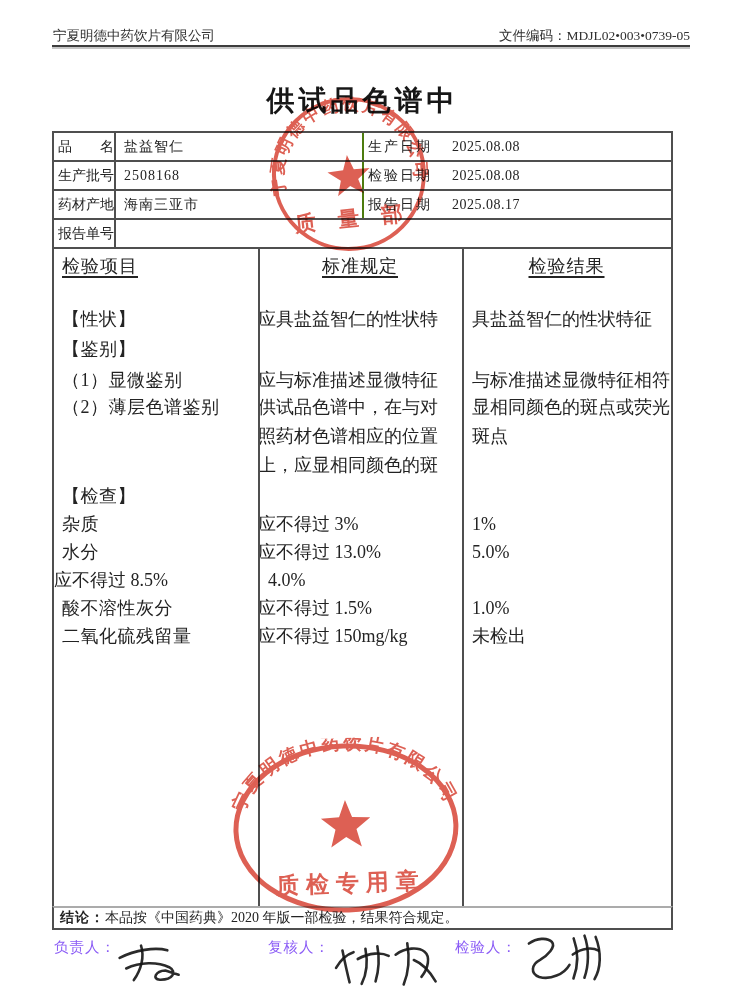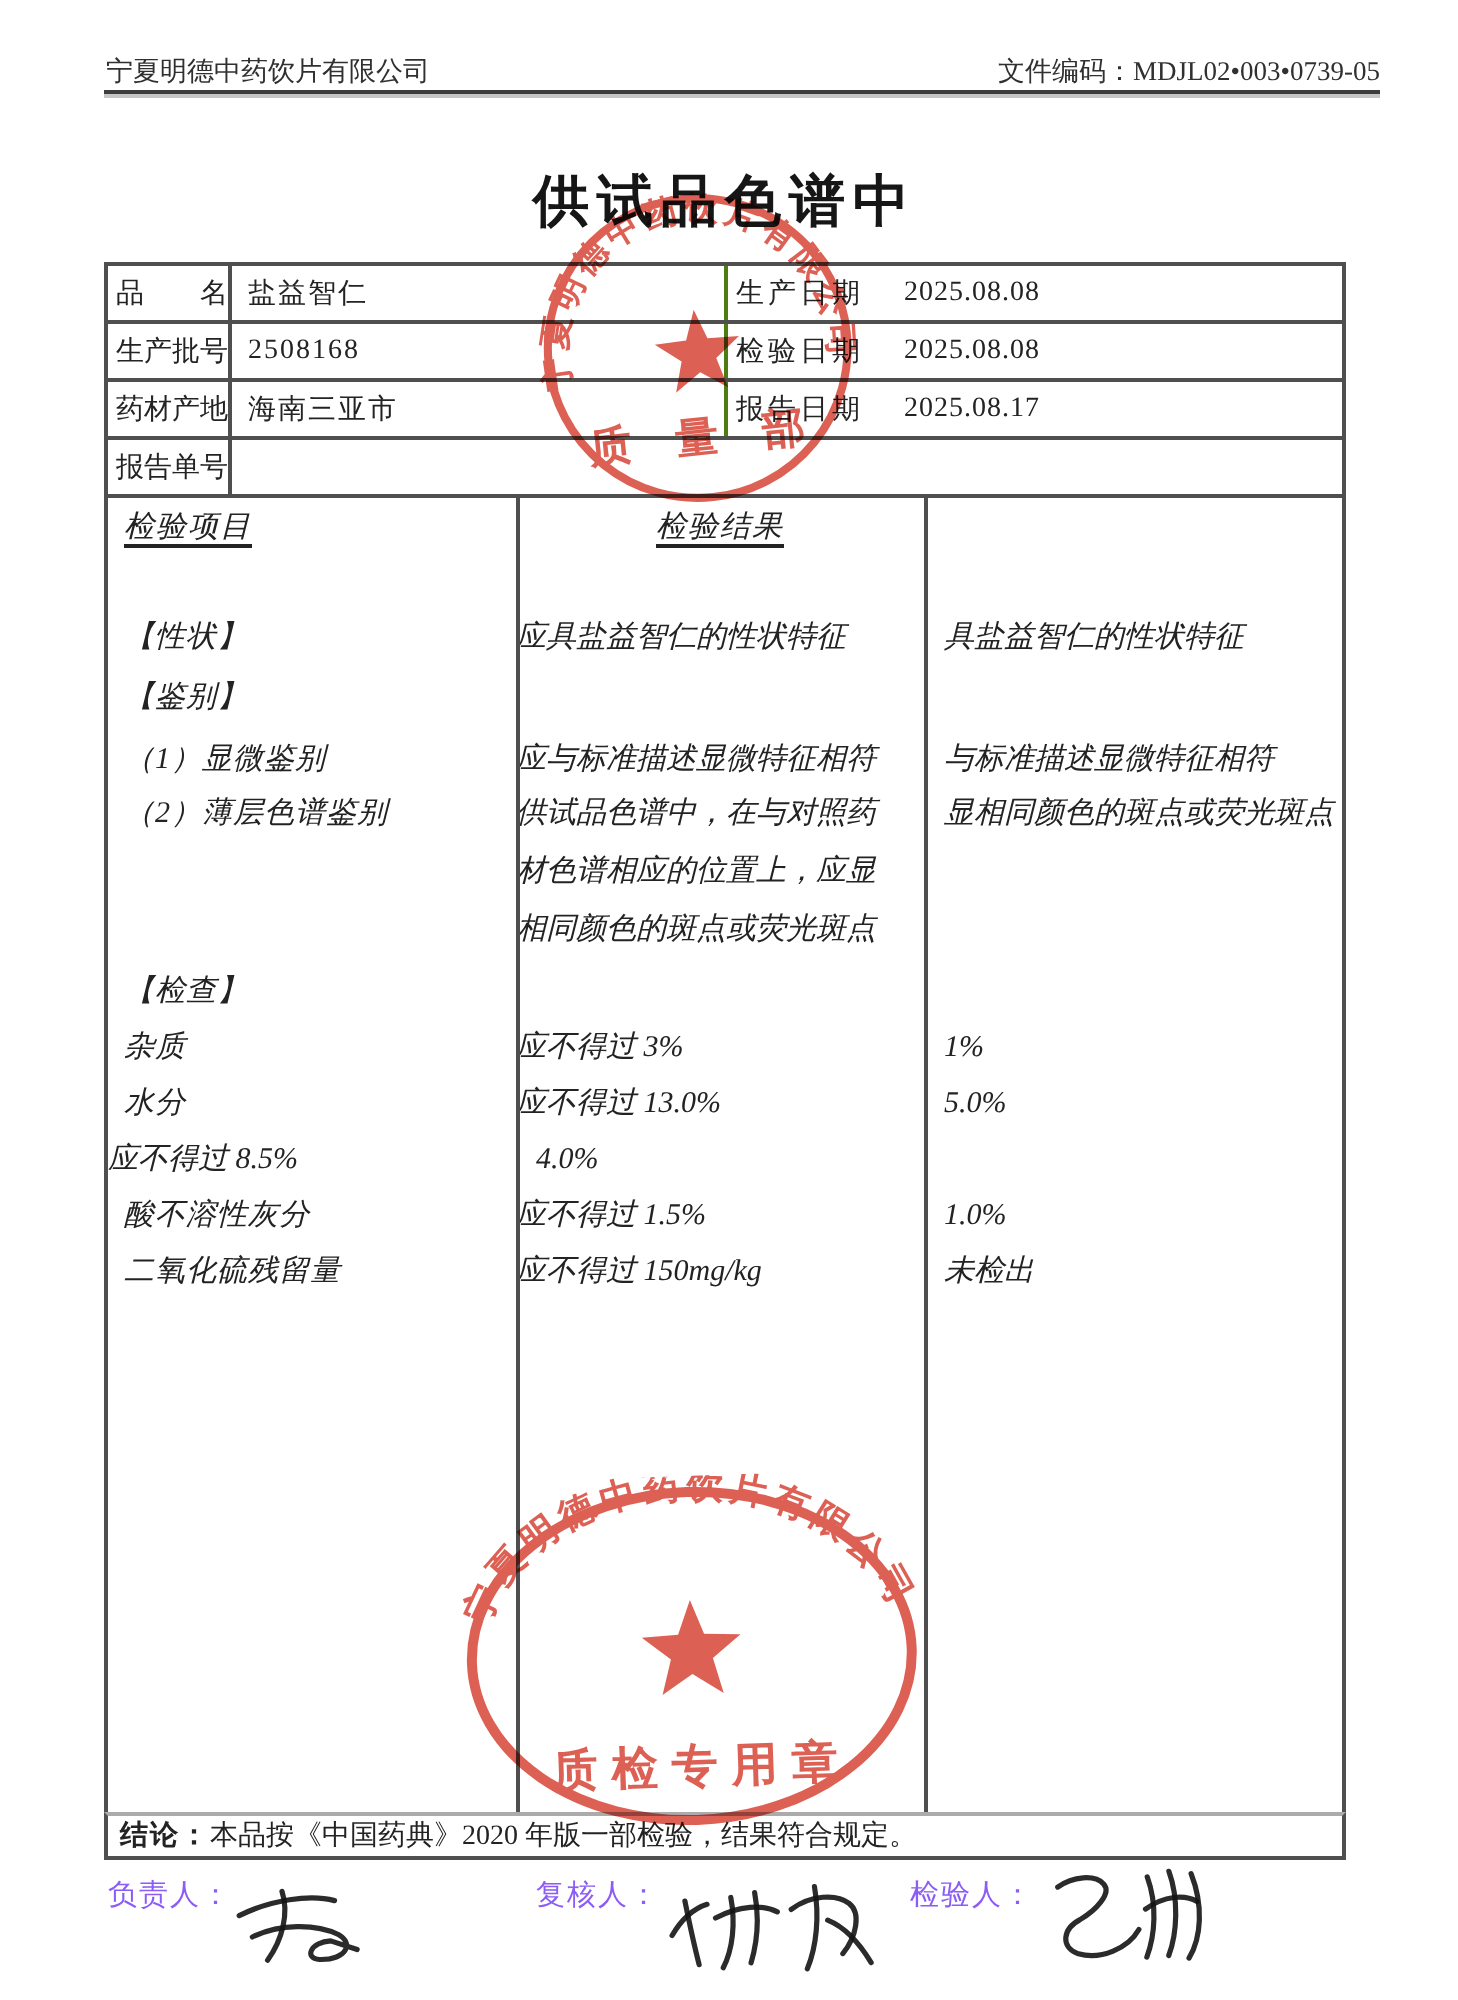--- a/index.html
+++ b/index.html
@@ -24,21 +24,21 @@
   .i-label { width:62px; height:100%; border-right:2px solid #4f4f4f; display:flex;
              align-items:center; padding-left:4px; white-space:pre; }
   .i-value { width:248px; height:100%; border-right:2px solid #4d7c0f; display:flex;
              align-items:center; padding-left:8px; letter-spacing:1px; }
   .i-dlabel { width:88px; height:100%; display:flex; align-items:center; padding-left:4px; letter-spacing:2px; }
   .i-dvalue { flex:1; height:100%; display:flex; align-items:center; letter-spacing:0.5px; }
   .info-row.no-date .i-value { flex:1; border-right:none; }
 
   
   .main-table { position:absolute; left:52px; top:247px; width:621px; height:659px;
-                border:2px solid #4f4f4f; border-top:none; border-bottom:none; font-size:15px;font-style:italic; }
+                border:2px solid #4f4f4f; border-top:none; border-bottom:none; font-size:18px; }
   .vline { position:absolute; top:0; bottom:0; width:2px; background:#4f4f4f; }
   .v1 { left:204px; } .v2 { left:408px; }
   .mt-header { display:grid; grid-template-columns:204px 204px 209px; height:58px; padding-top:7px; }
   .mth { overflow:hidden; }
   .mth span { text-decoration:underline; text-underline-offset:4px; text-decoration-thickness:1.5px;
               letter-spacing:1px; }
   .mth.c1 { padding-left:8px; }
   .mth.c2, .mth.c3 { text-align:center; }
   .mt-row { display:grid; grid-template-columns:204px 204px 209px; line-height:29px; height:28px; }
   #mt-rows .mt-row:nth-child(1){ height:30px; }
@@ -106,20 +106,21 @@
     <div class="i-label">报告单号</div>
 
   </div>
 </div>
 
   <div class="main-table">
     <div class="vline v1"></div>
     <div class="vline v2"></div>
     <div class="mt-header">
       <div class="mth c1"><span>检验项目</span></div>
+      <div class="mth c2"><span>标准规定</span></div>
       <div class="mth c3"><span>检验结果</span></div>
     </div>
     <div id="mt-rows">
   <div class="mt-row">
     <div class="mtc c1">【性状】</div>
     <div class="mtc c2">应具盐益智仁的性状特征</div>
     <div class="mtc c3">具盐益智仁的性状特征</div>
   </div>
 
   <div class="mt-row">

